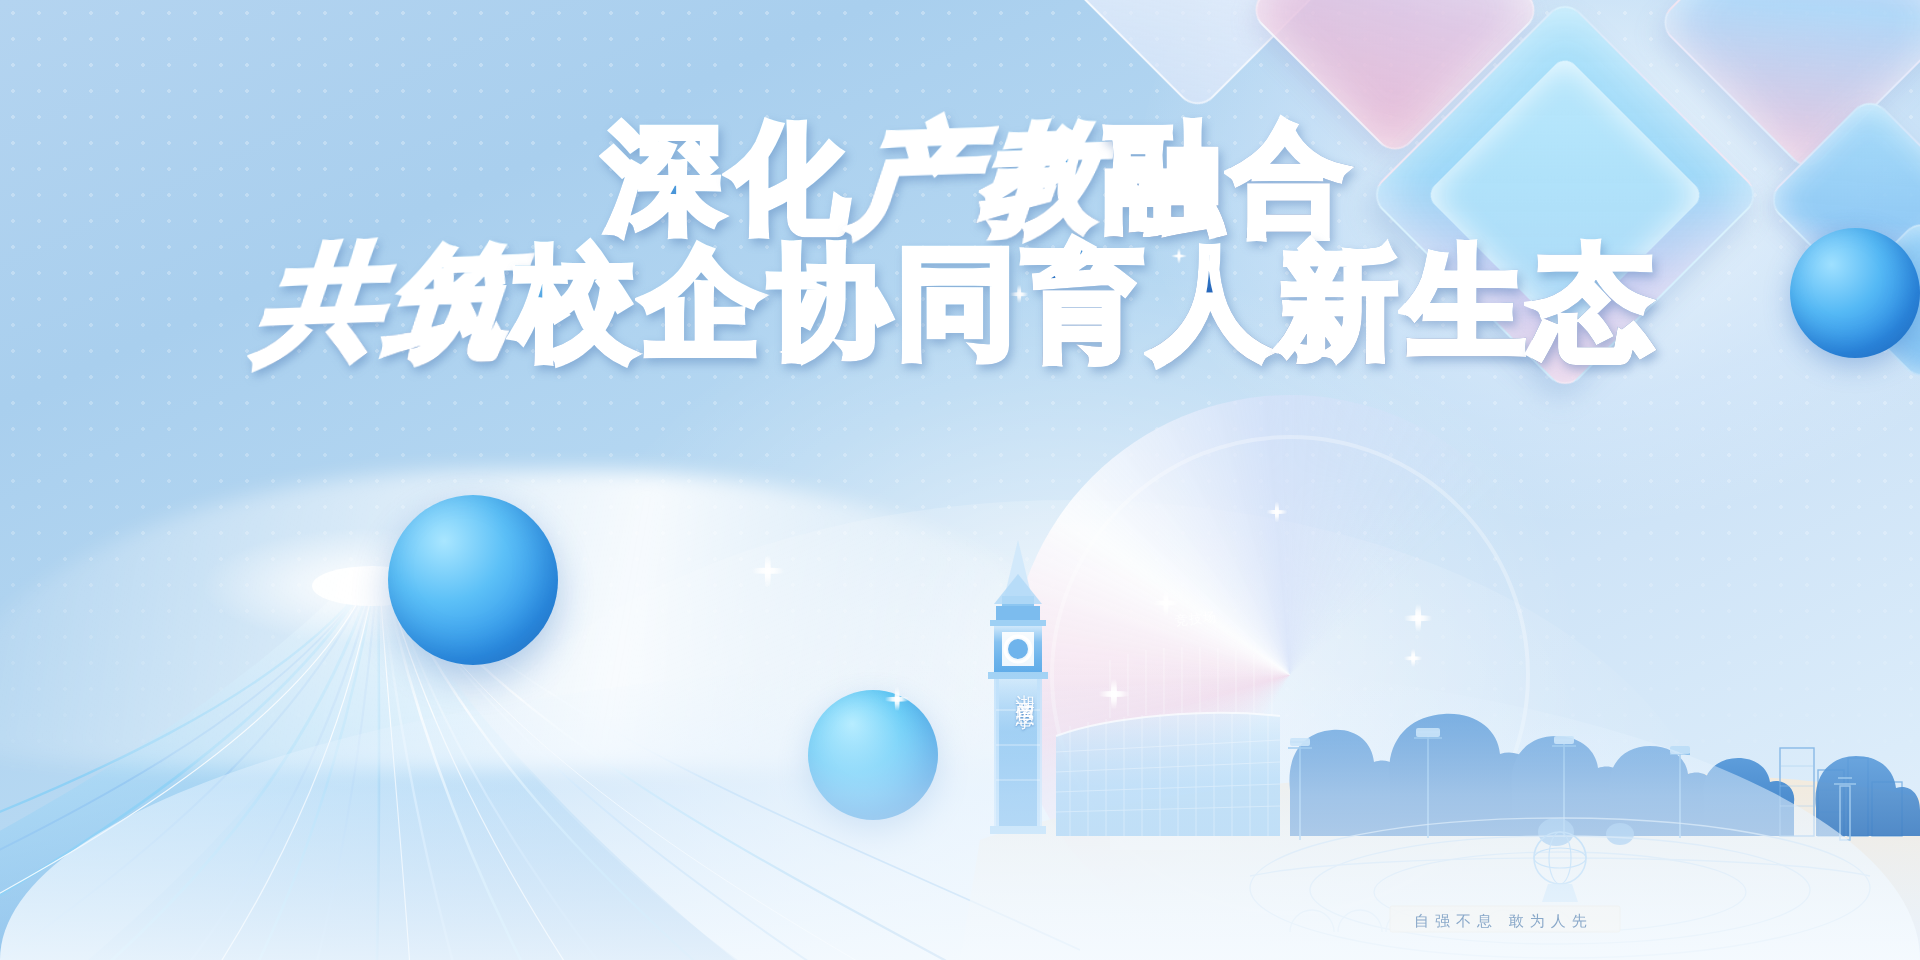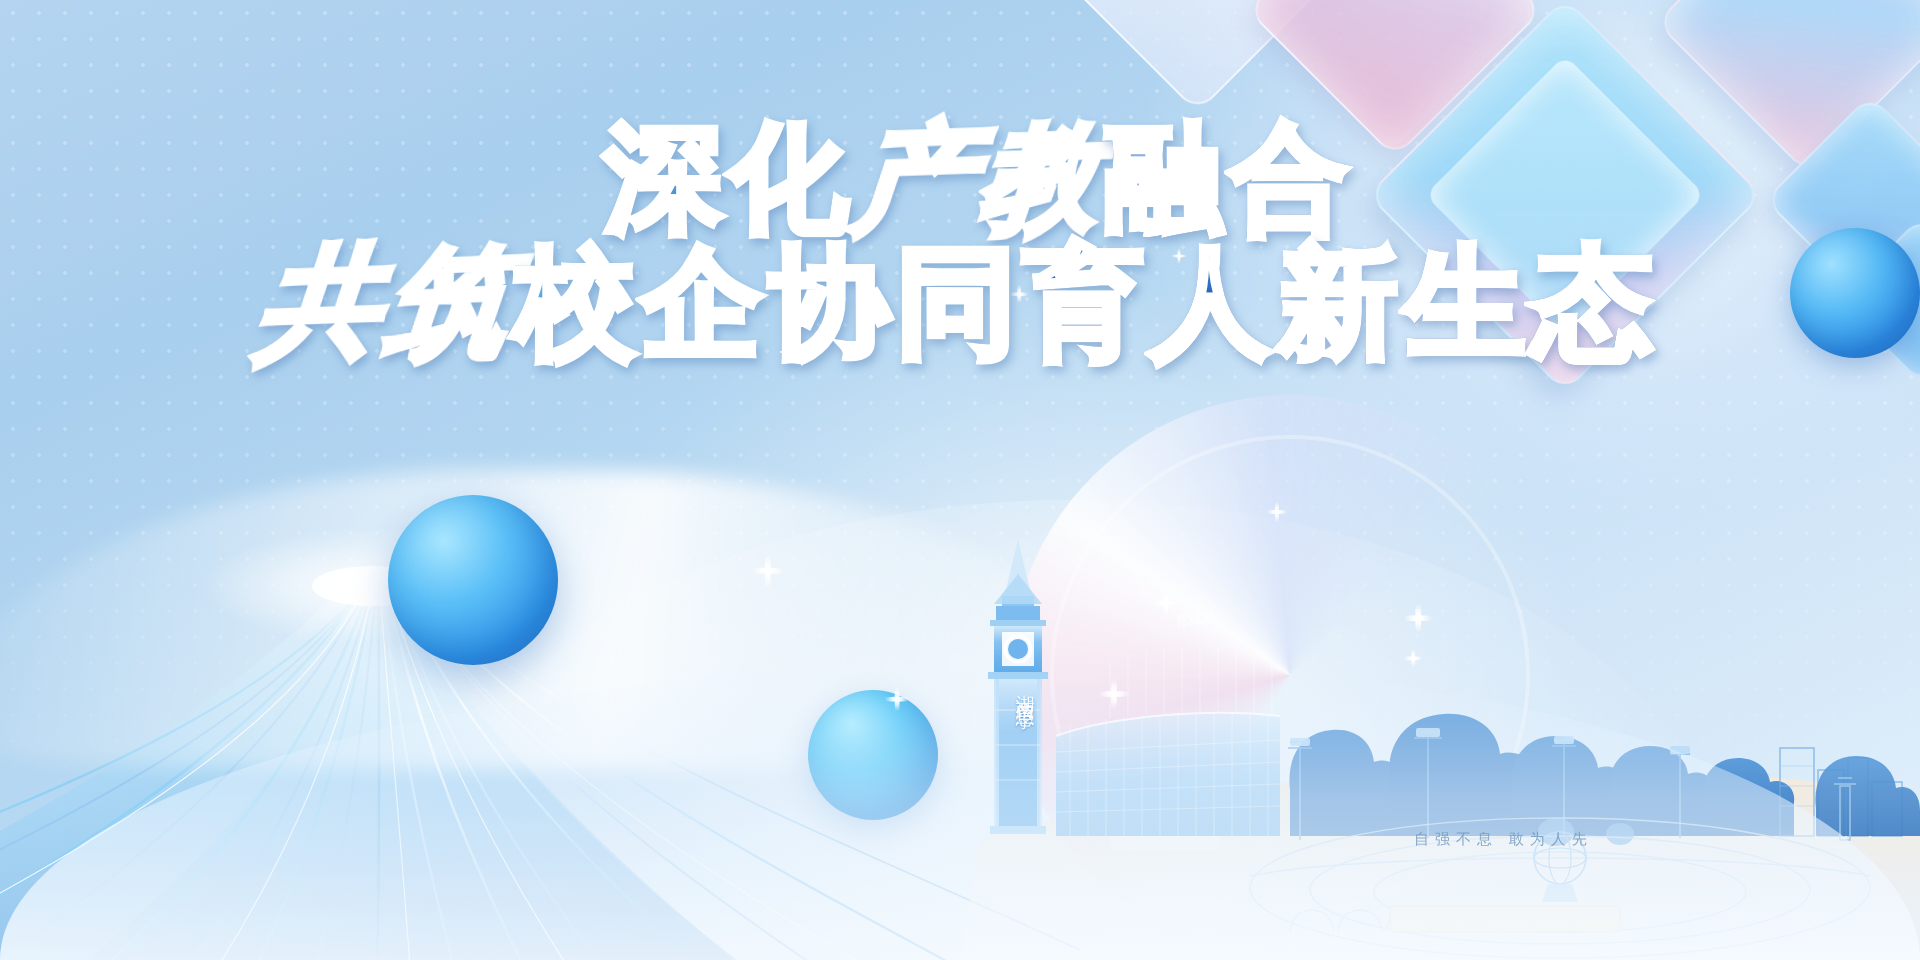--- a/index.html
+++ b/index.html
@@ -227,21 +227,21 @@
     writing-mode:vertical-rl;
     text-orientation:upright;
     font-family:"DejaVu Serif", serif;
     font-size:19px;
     letter-spacing:4px;
     color:rgba(255,255,255,.92);
     text-shadow:0 1px 2px rgba(60,120,190,.5);
   }
 
   .motto{
-    position:absolute; left:1414px; top:830px;
+    position:absolute; left:1414px; top:912px;
     font-family:"DejaVu Serif", serif;
     font-size:15px;
     letter-spacing:6px;
     color:rgba(112,150,190,.82);
     white-space:nowrap;
   }
   .gym-mark{
     position:absolute; left:1175px; top:610px;
     font-family:"DejaVu Serif", serif;
     font-size:13px;

